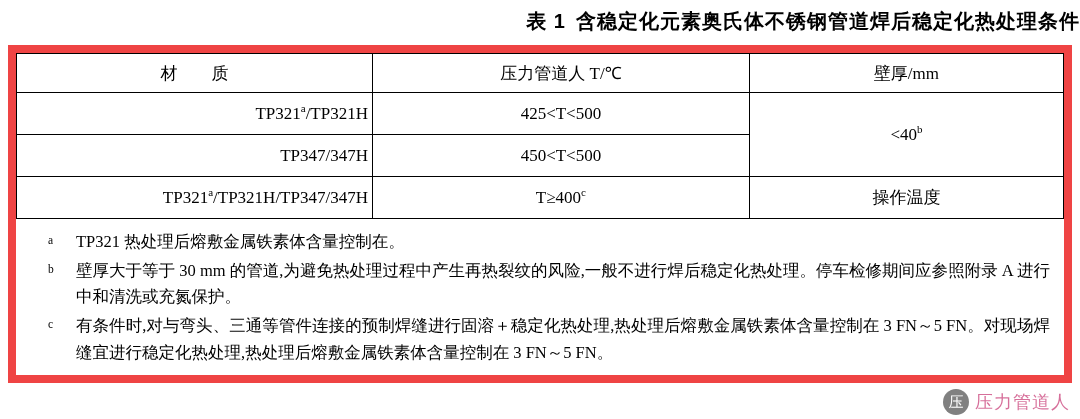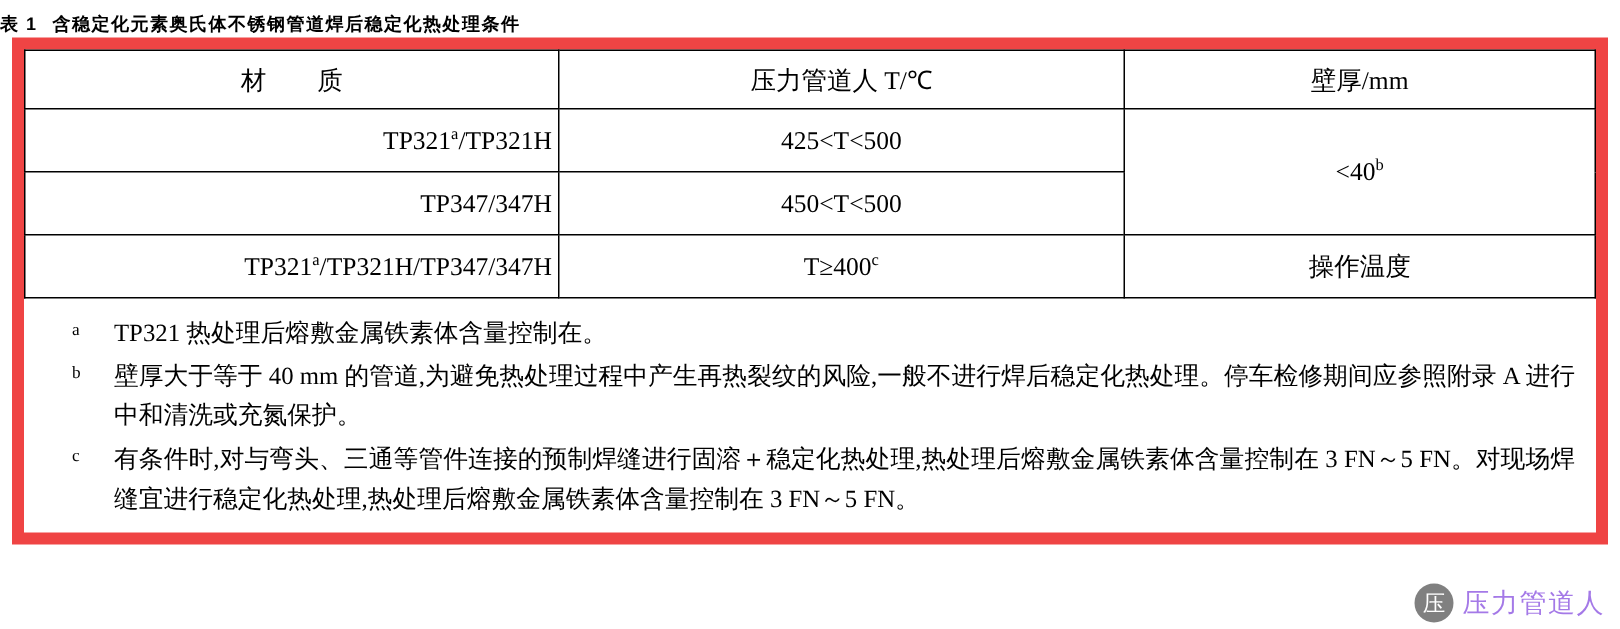--- a/index.html
+++ b/index.html
@@ -14,25 +14,26 @@
     color: #000000;
     overflow: hidden;
   }
   .page {
     position: relative;
     width: 1080px;
     height: 419px;
     box-sizing: border-box;
   }
   .title {
-    text-align: left;
-    font-size: 12px;
+    text-align: right;
+    font-size: 20px;
     font-weight: bold;
     letter-spacing: 1px;
     padding-top: 8px;
+    padding-bottom: 10px;
     font-family: "Liberation Sans", sans-serif;
   }
   .title .tnum {
     margin-right: 10px;
   }
   .table-wrap {
     margin: 0 8px;
     border: 8px solid #ef4444;
     box-sizing: border-box;
   }
@@ -104,21 +105,21 @@
     background: #333;
     color: #fff;
     font-size: 15px;
     display: flex;
     align-items: center;
     justify-content: center;
     font-family: "Liberation Sans", sans-serif;
   }
   .wm-text {
     font-size: 18px;
-    color: #6d28d9;
+    color: #be185d;
     font-family: "Liberation Sans", sans-serif;
     letter-spacing: 1px;
   }
 </style>
 </head>
 <body>
 
 <div class="page">
 
   <div class="title">
@@ -155,21 +156,21 @@
       </tbody>
     </table>
 
     <div class="notes">
       <div class="note">
         <div class="mark">a</div>
         <div class="body">TP321 热处理后熔敷金属铁素体含量控制在。</div>
       </div>
       <div class="note">
         <div class="mark">b</div>
-        <div class="body">壁厚大于等于 40 mm 的管道,为避免热处理过程中产生再热裂纹的风险,一般不进行焊后稳定化热处理。停车检修期间应参照附录 A 进行中和清洗或充氮保护。</div>
+        <div class="body">壁厚大于等于 30 mm 的管道,为避免热处理过程中产生再热裂纹的风险,一般不进行焊后稳定化热处理。停车检修期间应参照附录 A 进行中和清洗或充氮保护。</div>
       </div>
       <div class="note">
         <div class="mark">c</div>
         <div class="body">有条件时,对与弯头、三通等管件连接的预制焊缝进行固溶＋稳定化热处理,热处理后熔敷金属铁素体含量控制在 3 FN～5 FN。对现场焊缝宜进行稳定化热处理,热处理后熔敷金属铁素体含量控制在 3 FN～5 FN。</div>
       </div>
     </div>
   </div>
 
   <div class="watermark">
     <div class="wm-circle">压</div>

